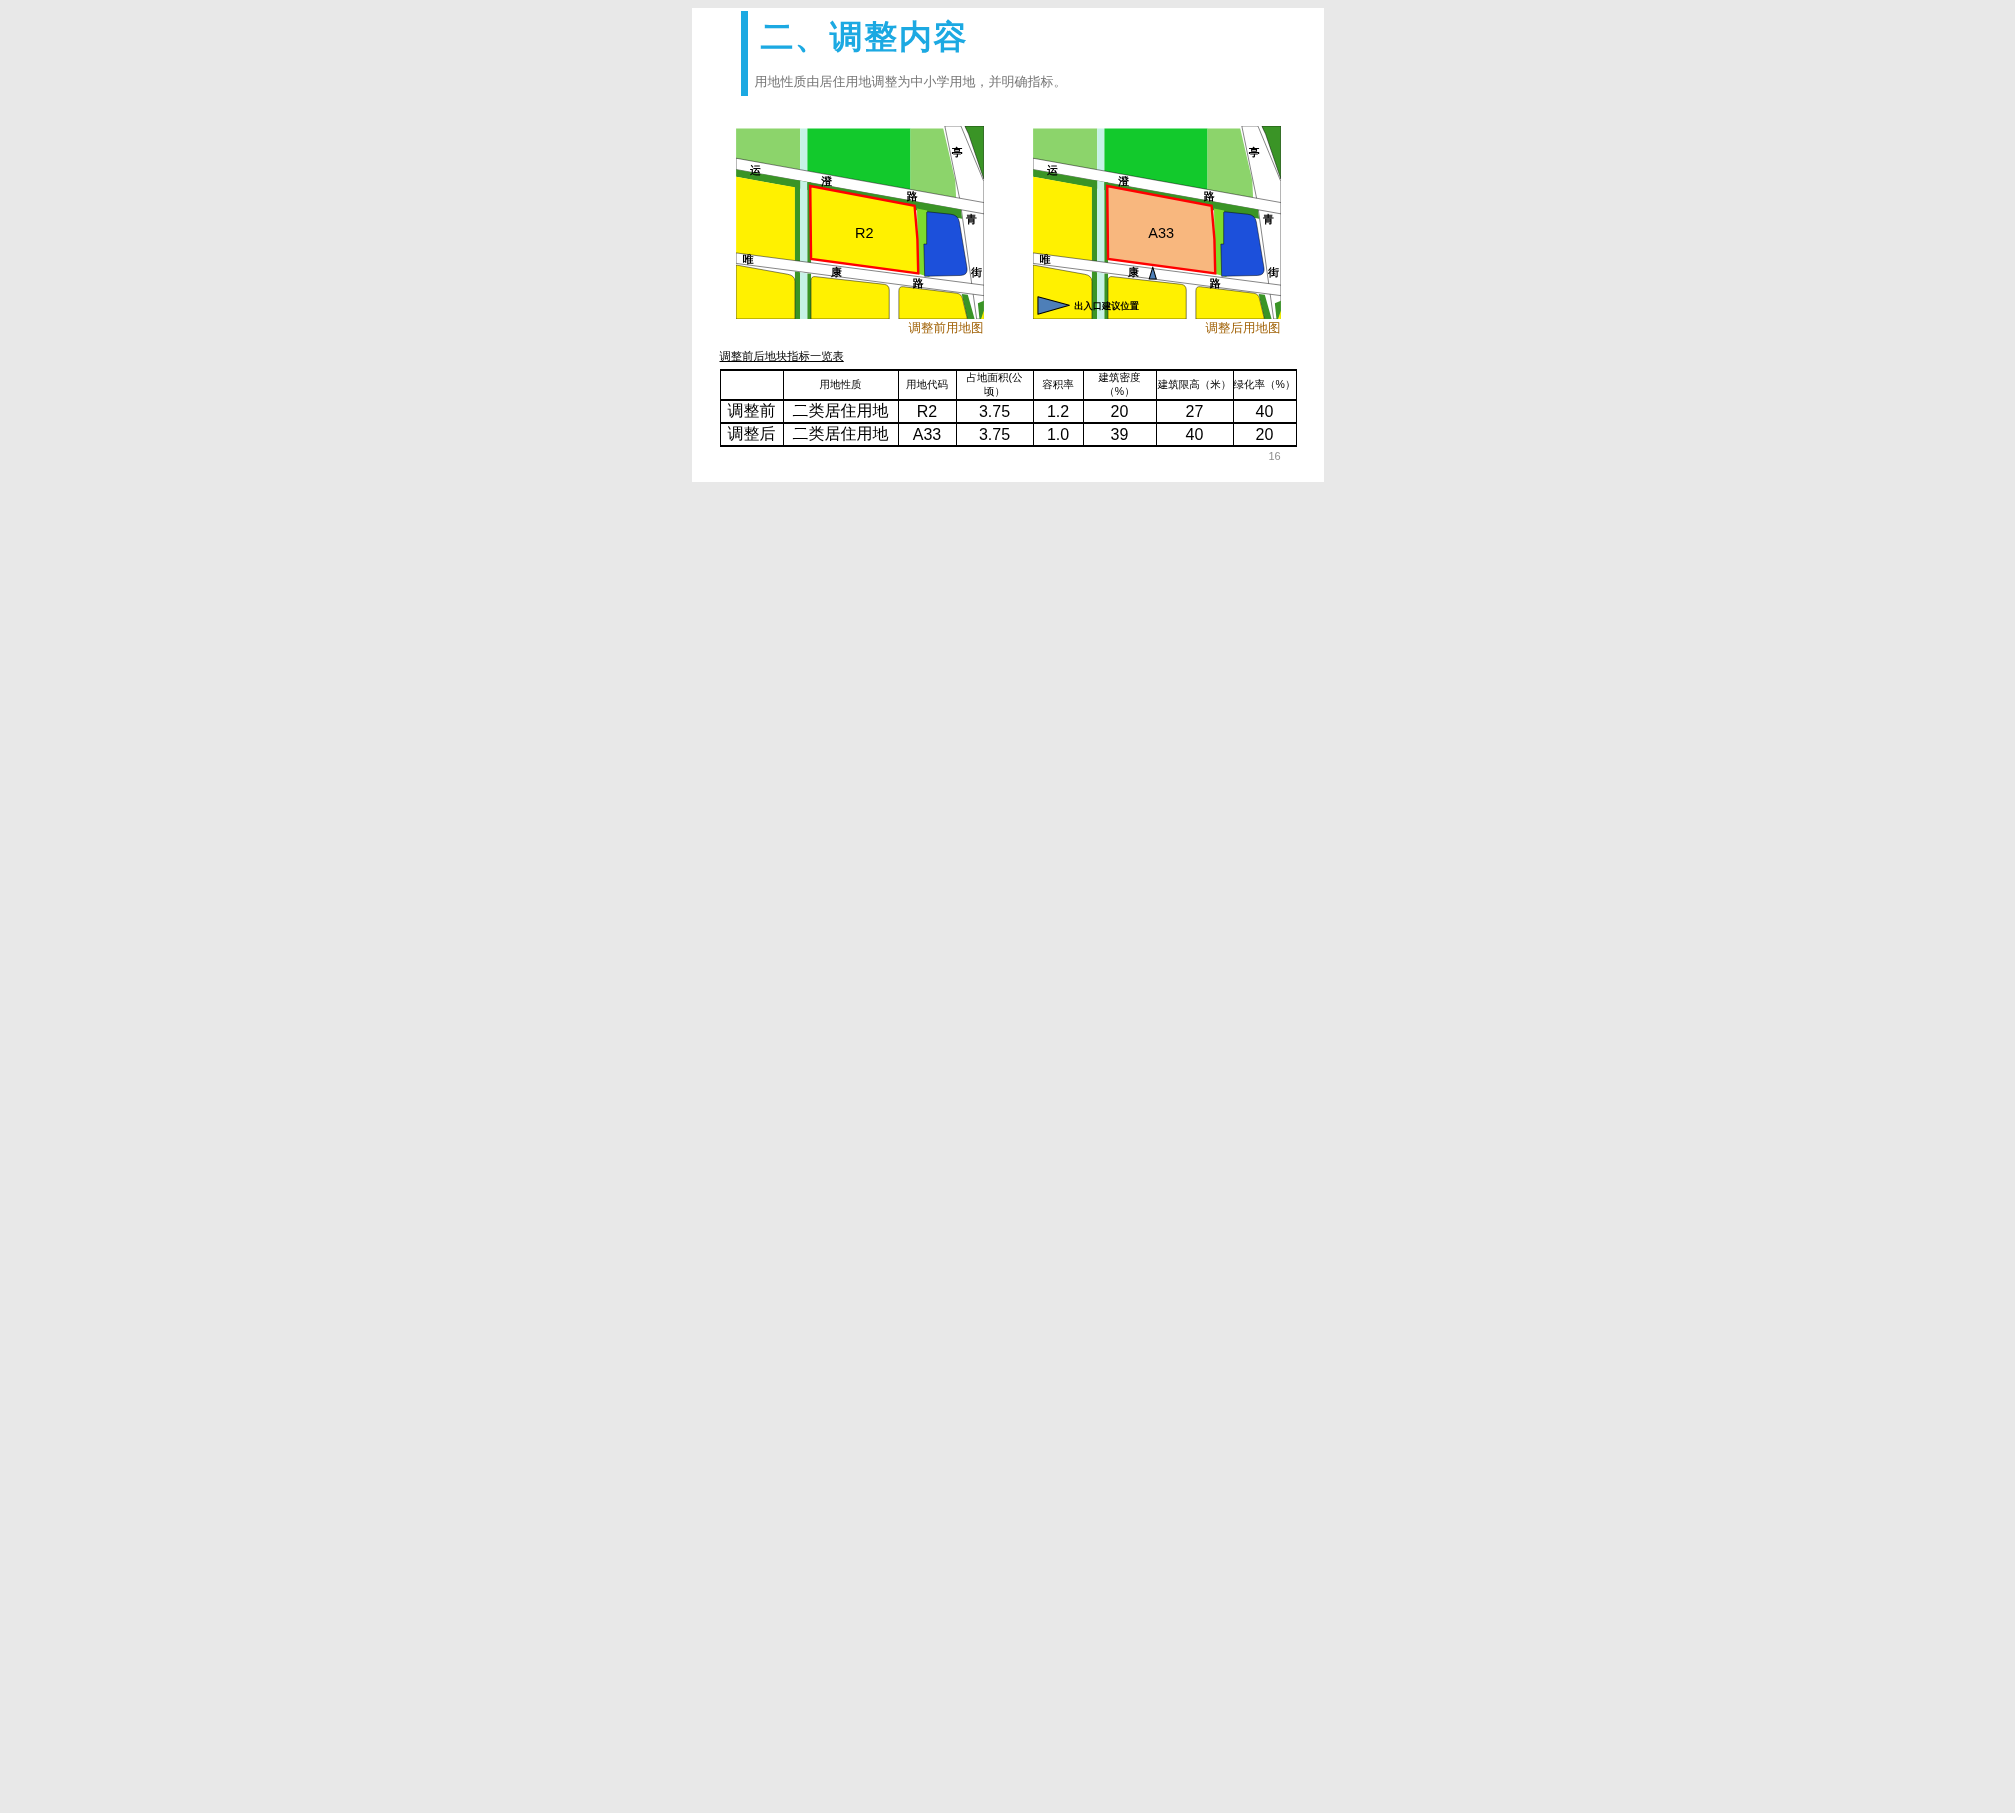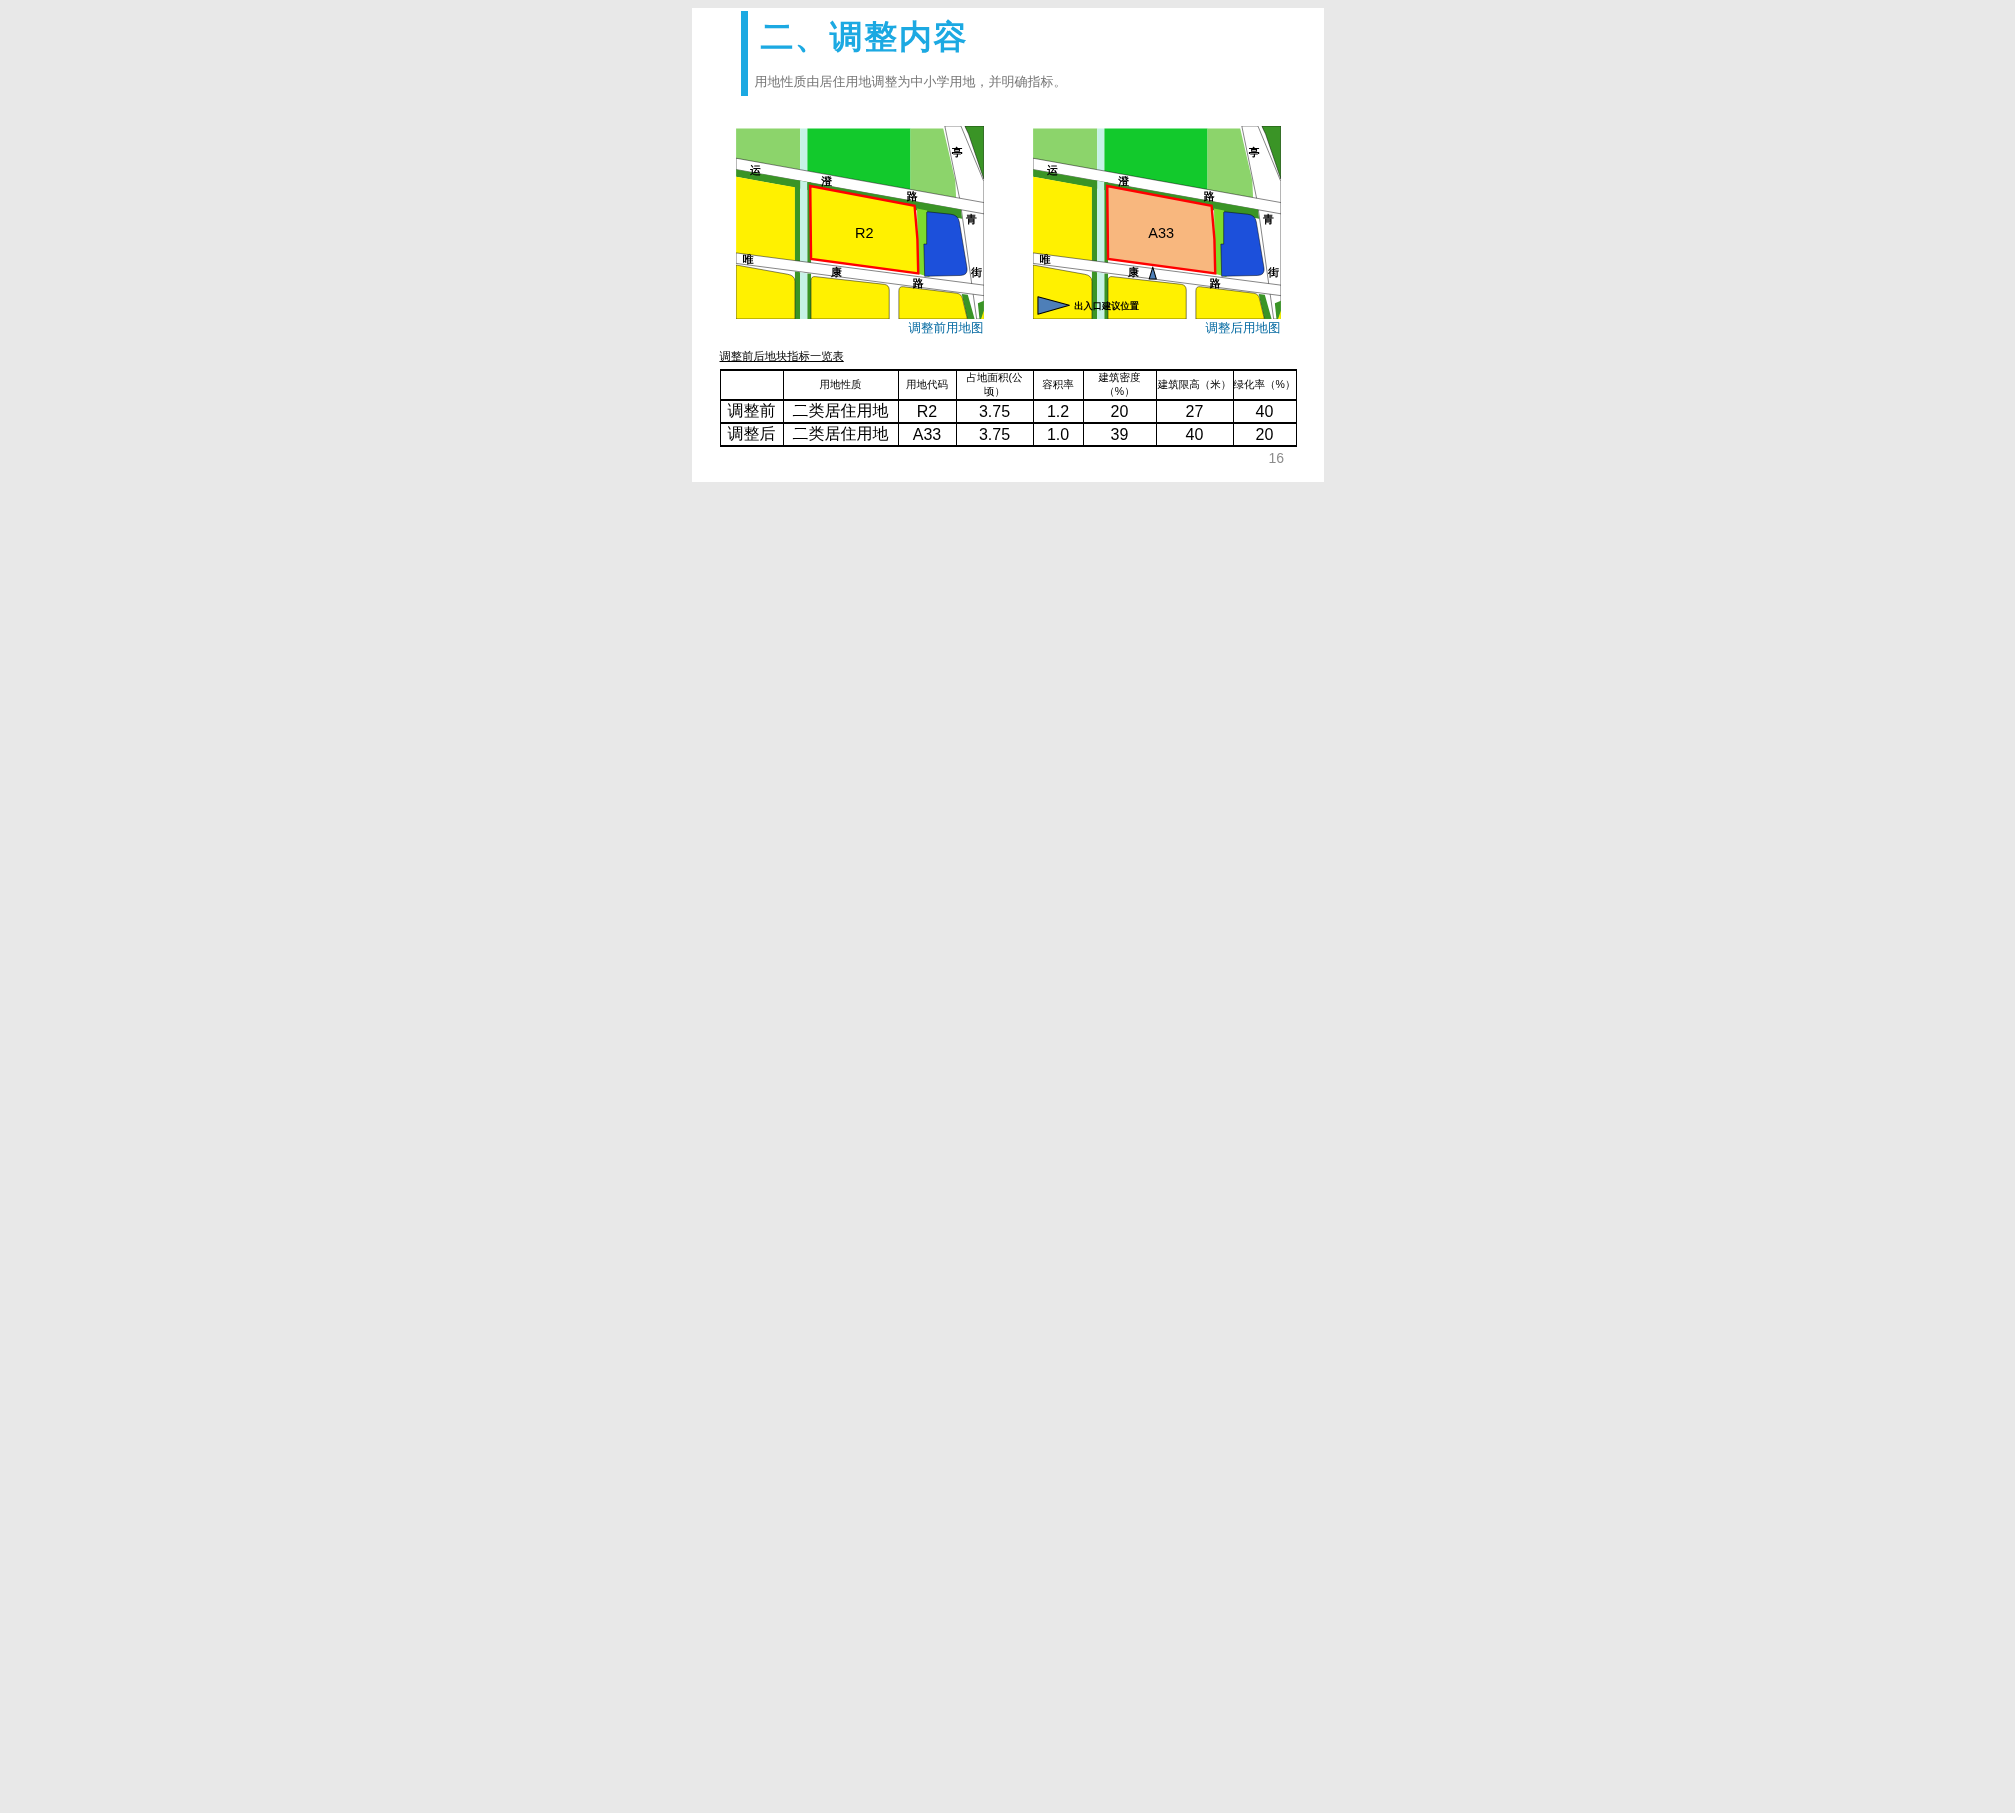--- a/index.html
+++ b/index.html
@@ -7,40 +7,40 @@
          font-family:"Liberation Sans","DejaVu Sans",sans-serif;overflow:hidden;}
   
   .title-bar{position:absolute;left:49px;top:3.2px;width:7.7px;height:85px;}
   .page-title{position:absolute;left:69px;top:7.3px;font-size:33px;font-weight:800;letter-spacing:1.6px;white-space:nowrap;}
   .subtitle{position:absolute;left:63px;top:65px;font-size:13px;color:#767676;white-space:nowrap;}
   
   .map{position:absolute;top:118px;width:248px;height:193px;}
   .map-left{left:44px;}
   .map-right{left:341px;}
   .map svg{display:block;width:248px;height:193px;}
-  .map-caption{position:absolute;top:312px;width:248px;text-align:right;font-size:12.5px;color:#0369a1;}
+  .map-caption{position:absolute;top:312px;width:248px;text-align:right;font-size:12.5px;color:#a16207;}
   .cap-left{left:44px;padding-right:5.6px;}
   .cap-right{left:341px;padding-right:1.6px;}
   .map-char{font-size:27px;font-weight:700;fill:#000;}
   .parcel-label{font-size:36px;font-weight:400;fill:#000;}
   .legend-label{font-size:23px;font-weight:700;fill:#000;}
   .map-left .main-parcel{fill:#FFF100;}
   .map-right .main-parcel{fill:#F8B77E;}
   .road{fill:#ffffff;stroke:#000;stroke-width:1.2;}
   .outlined{stroke:#000;stroke-width:1.2;}
   
   .table-title{position:absolute;left:28px;top:341px;font-size:11.3px;color:#000;text-decoration:underline;}
   table.indicators{position:absolute;left:28px;top:361px;width:575px;border-collapse:collapse;table-layout:fixed;}
   table.indicators th,table.indicators td{
      border:0.8px solid #000;border-top-width:2px;border-bottom-width:2px;
      text-align:center;vertical-align:middle;padding:0;color:#000;background:#fff;}
   table.indicators th{height:22px;font-size:10.5px;font-weight:400;}
   table.indicators td{height:21px;font-size:16px;}
   .red{color:#FF0000;}
-  .page-number{position:absolute;left:577px;top:442px;font-size:14px;color:#8C8C8C;}
+  .page-number{position:absolute;left:577px;top:442px;font-size:11px;color:#8C8C8C;}
 </style>
 </head>
 <body>
 
 <div class="slide">
 
   <div class="title-bar" style="background:#1CA9E2"></div>
   <div class="page-title" style="color:#1CA9E2">二、调整内容</div>
   <div class="subtitle">用地性质由居住用地调整为中小学用地，并明确指标。</div>
 

